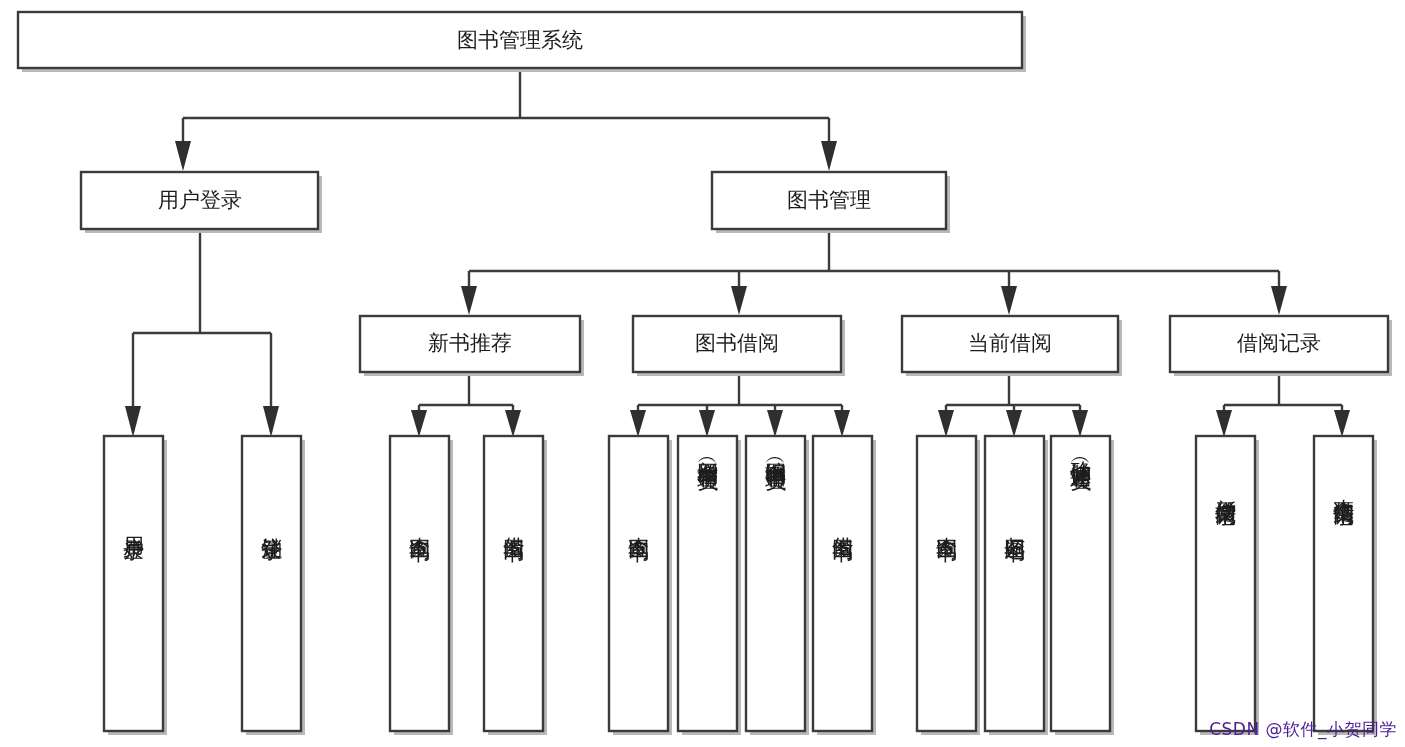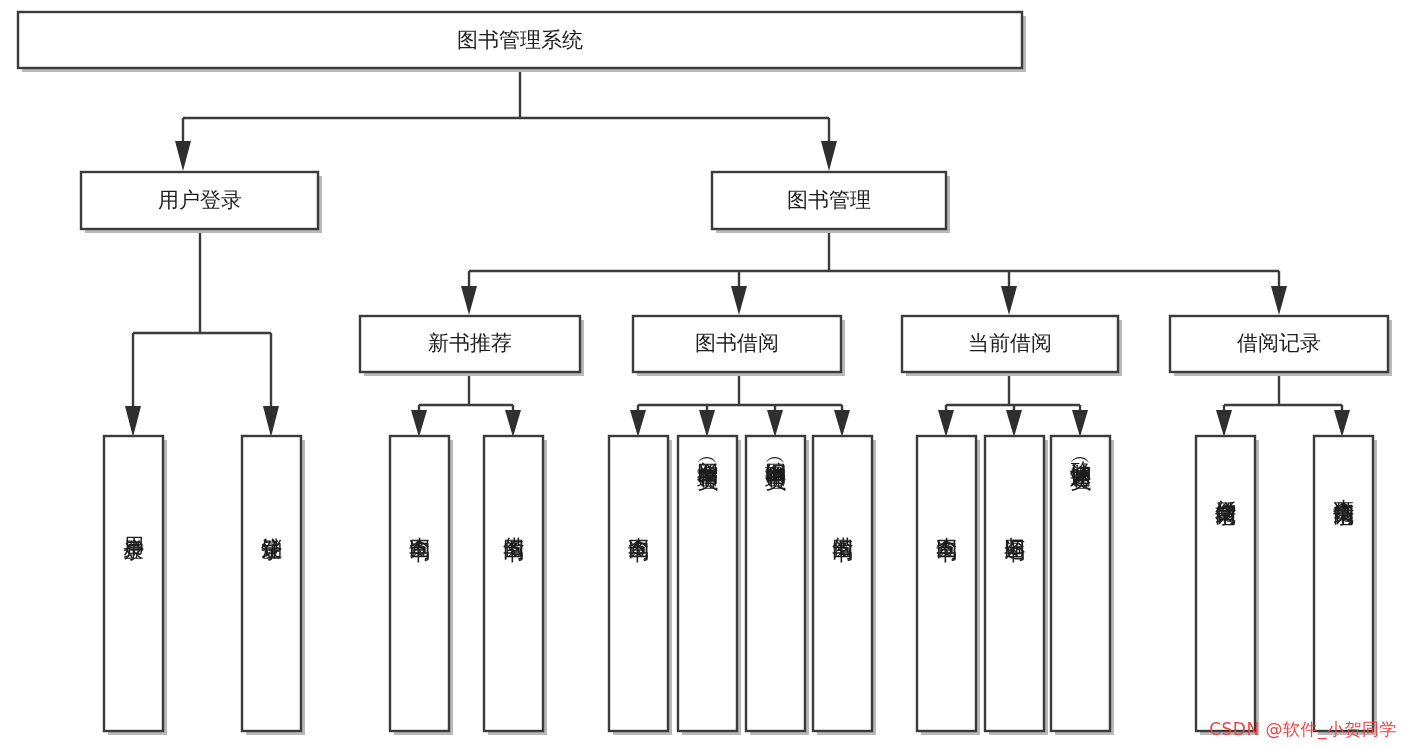--- a/index.html
+++ b/index.html
@@ -62,21 +62,21 @@
     color: #1d1d1d;
     letter-spacing: 1.5px;
     white-space: nowrap;
   }
   .watermark {
     position: absolute;
     right: 8px;
     bottom: 6px;
     font-family: "DejaVu Sans", "Liberation Sans", sans-serif;
     font-size: 17px;
-    color: #ef4444;
+    color: #4c1d95;
     letter-spacing: 0.5px;
     white-space: nowrap;
     text-align: center;
   }
 </style>
 </head>
 <body>
 
 <svg id="canvas" viewBox="0 0 1405 747" xmlns="http://www.w3.org/2000/svg">
 

